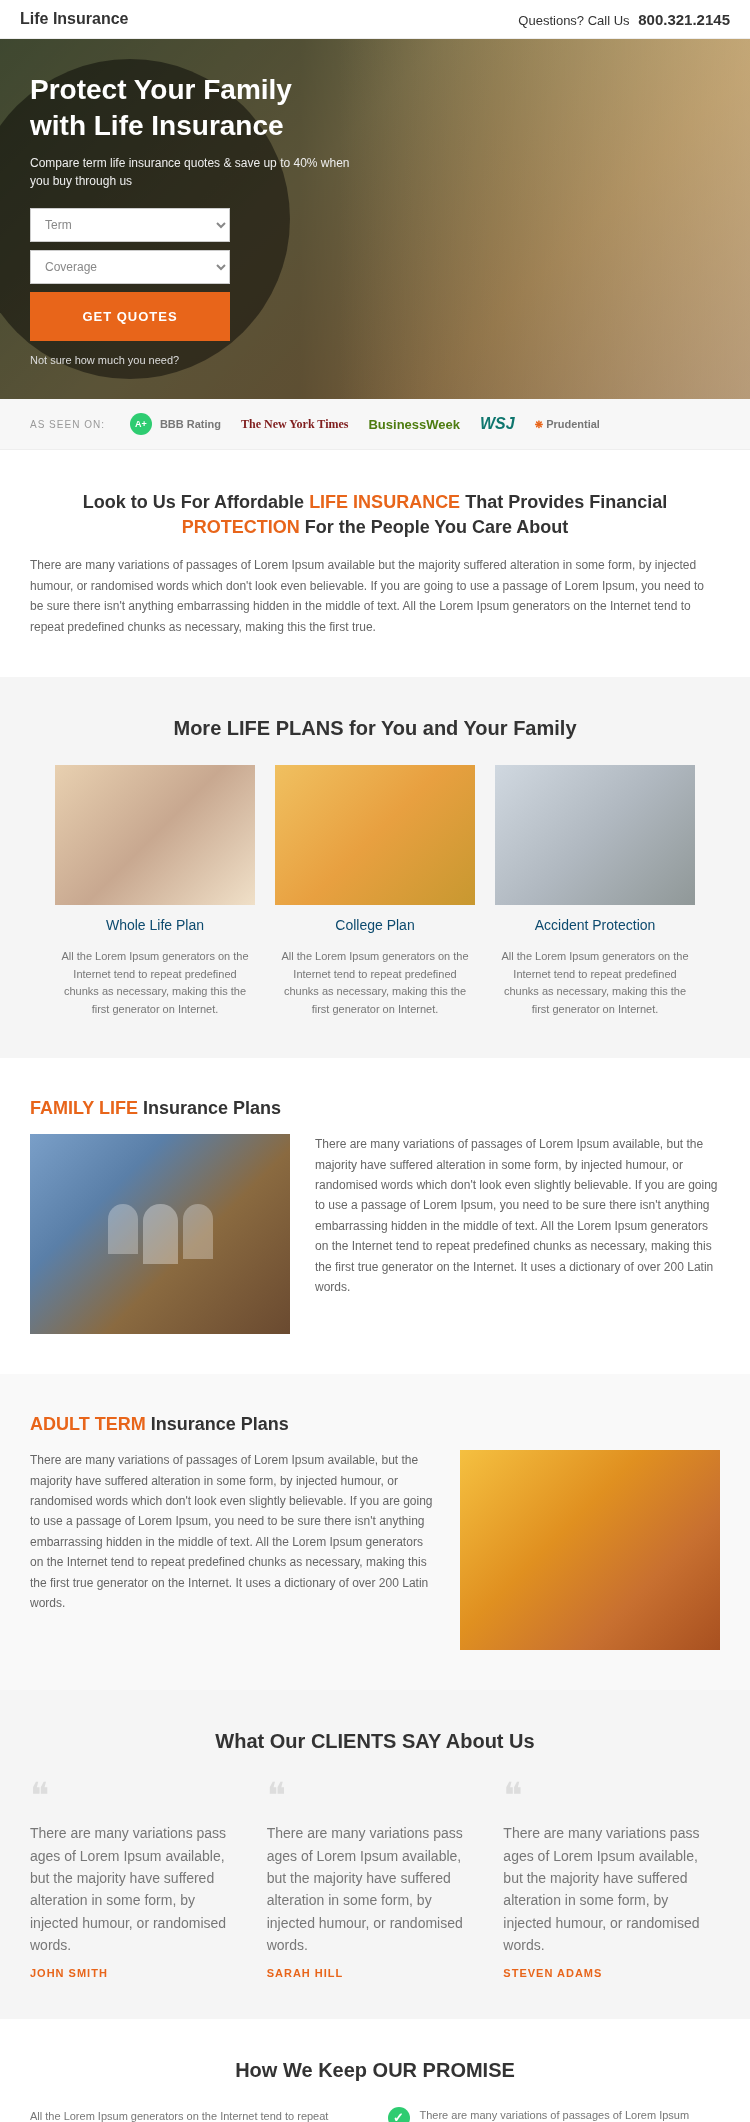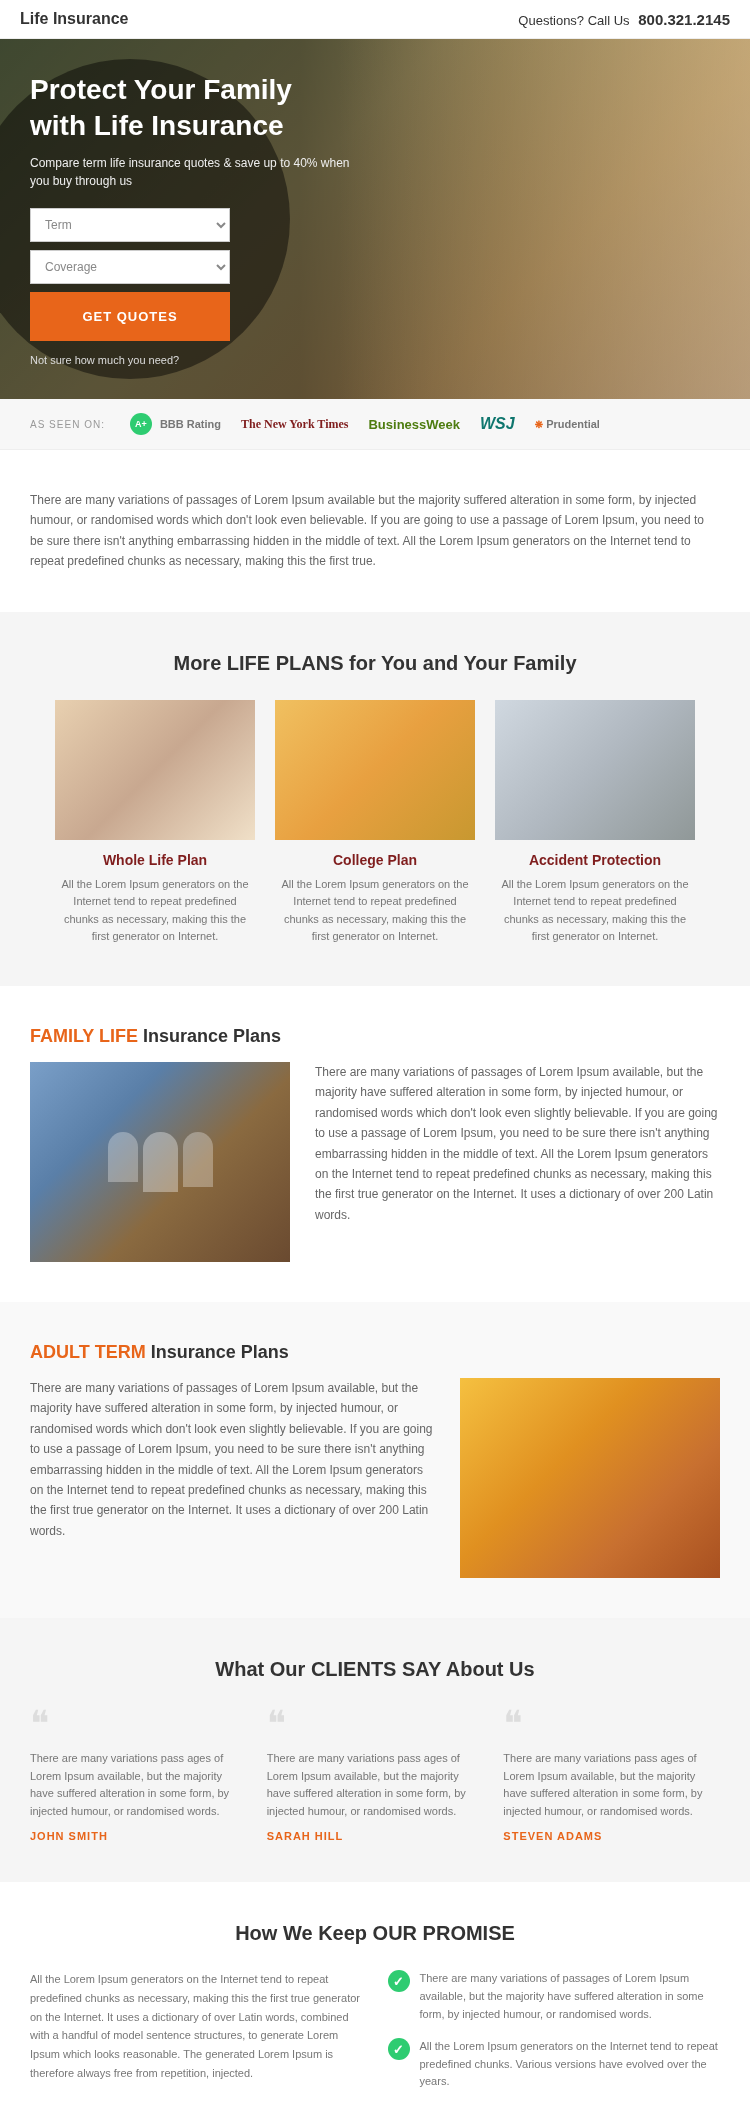--- a/index.html
+++ b/index.html
@@ -112,21 +112,21 @@
     .section-gray { background: #f5f5f5; padding: 40px 30px; }
 
     .section-title { text-align: center; font-size: 18px; color: #333; margin-bottom: 15px; line-height: 1.4; }
     .section-title .orange { color: #e8651a; }
     .section-body { font-size: 12px; color: #666; line-height: 1.7; }
 
     
     .plans-title { text-align: center; font-size: 20px; color: #333; margin-bottom: 25px; }
     .plans-grid { display: flex; gap: 20px; justify-content: center; flex-wrap: wrap; }
     .plan-card { width: 200px; text-align: center; }
-    .plan-name { font-size: 14px; font-weight: bold; color: #7f1d1d; margin-bottom: 8px; }
+    .plan-name { font-size: 14px; font-weight: normal; color: #0c4a6e; margin-bottom: 15px; }
     .plan-desc { font-size: 11px; color: #777; line-height: 1.6; }
 
     
     .two-col { display: flex; gap: 25px; align-items: flex-start; }
     .two-col-img { width: 260px; flex-shrink: 0; }
     .two-col-img-placeholder {
       width: 260px;
       height: 200px;
       background: linear-gradient(135deg, #6a8fca 0%, #4a6fa5 50%, #8a6a50 100%);
       display: flex; align-items: center; justify-content: center;
@@ -145,21 +145,21 @@
       background: linear-gradient(135deg, #f5c842 0%, #f09020 50%, #e07030 100%);
       display: flex; align-items: center; justify-content: center;
       font-size: 10px; color: #fff;
     }
 
     
     .clients-title { text-align: center; font-size: 20px; color: #333; margin-bottom: 25px; }
     .testimonials { display: flex; gap: 20px; }
     .testimonial { flex: 1; }
     .quote-icon { font-size: 36px; color: #ddd; line-height: 1; margin-bottom: 8px; }
-    .testimonial-text { font-size: 11px; color: #777; line-height: 1.6; margin-bottom: 10px; }
+    .testimonial-text { font-size: 14px; color: #777; line-height: 1.6; margin-bottom: 10px; }
     .testimonial-name { font-size: 11px; font-weight: bold; color: #e8651a; text-transform: uppercase; letter-spacing: 1px; }
 
     
     .promise-title { text-align: center; font-size: 20px; color: #333; margin-bottom: 25px; }
     .promise-grid { display: flex; gap: 25px; }
     .promise-left { flex: 1; font-size: 11px; color: #777; line-height: 1.7; }
     .promise-right { flex: 1; display: flex; flex-direction: column; gap: 15px; }
     .promise-item { display: flex; gap: 10px; align-items: flex-start; }
     .promise-check {
       width: 22px; height: 22px; flex-shrink: 0;
@@ -234,20 +234,23 @@
     <span class="logo-bw logo-item">BusinessWeek</span>
     <span class="logo-wsj logo-item">WSJ</span>
     <span class="logo-pru logo-item">
       <span style="color:#e8651a; font-size:10px;">❋</span>
       <span>Prudential</span>
     </span>
   </div>
 </div>
 
 <div class="section-white">
+  <h2 class="section-title">
+    <span>Look to Us For Affordable </span><span class="orange">LIFE INSURANCE</span><span> That Provides Financial </span><span class="orange">PROTECTION</span><span> For the People You Care About</span>
+  </h2>
   <p class="section-body">There are many variations of passages of Lorem Ipsum available but the majority suffered alteration in some form, by injected humour, or randomised words which don't look even believable. If you are going to use a passage of Lorem Ipsum, you need to be sure there isn't anything embarrassing hidden in the middle of text. All the Lorem Ipsum generators on the Internet tend to repeat predefined chunks as necessary, making this the first true.</p>
 </div>
 
 <div class="section-gray">
   <h2 class="plans-title">
     <span>More </span><span class="orange" style="font-weight:bold;">LIFE PLANS</span><span> for You and Your Family</span>
   </h2>
   <div class="plans-grid">
     <div class="plan-card">
       <div class="plan-img-1"></div>

